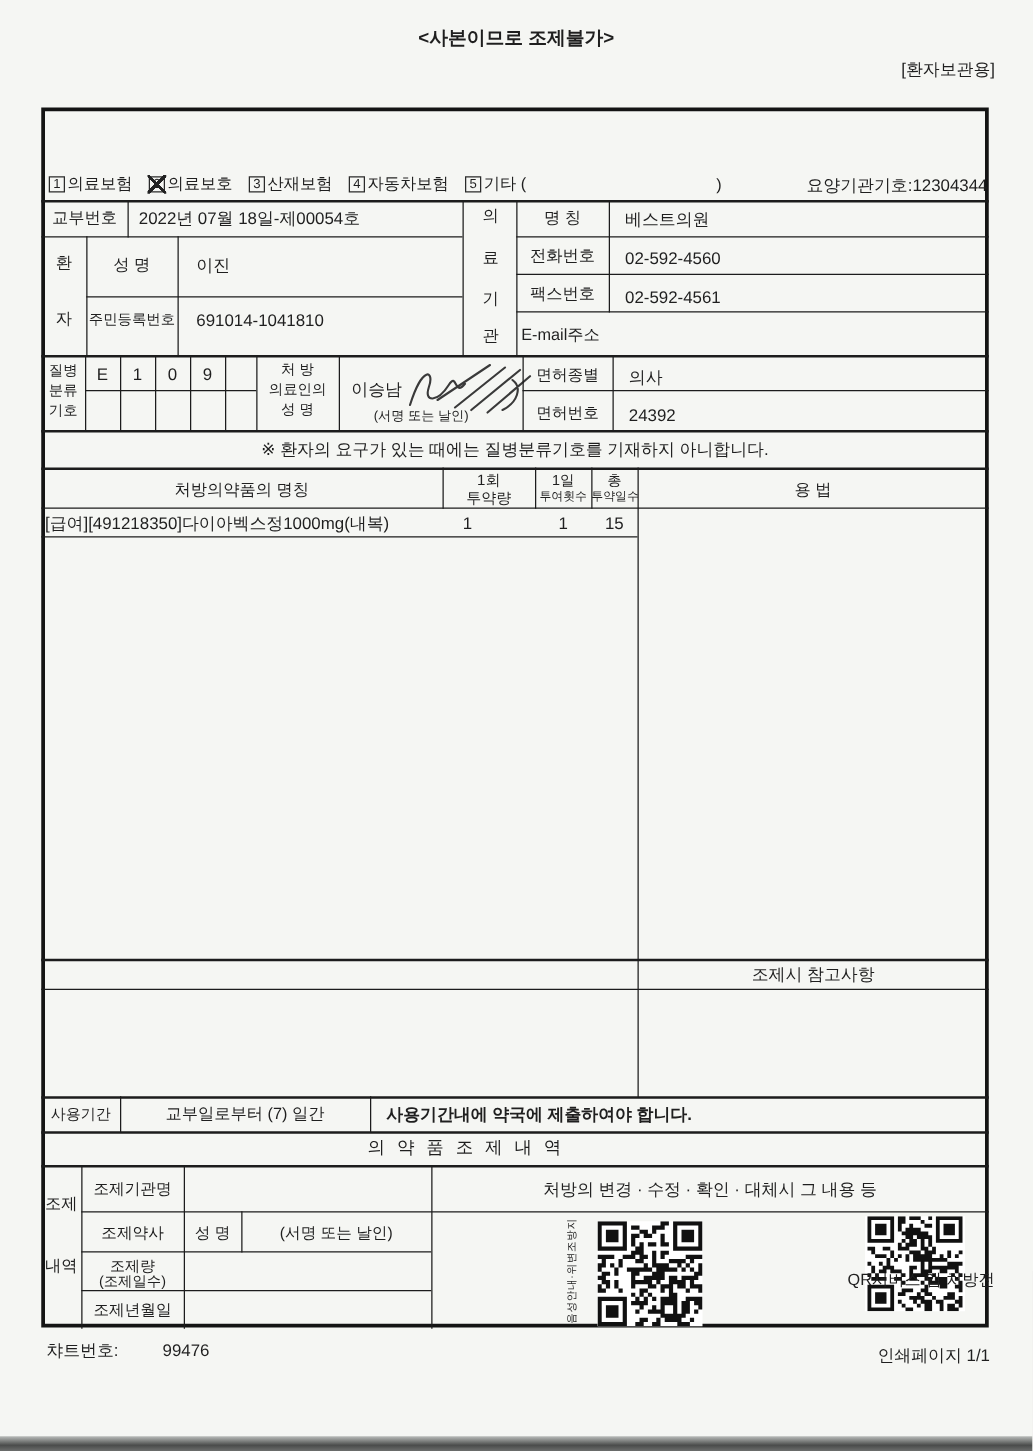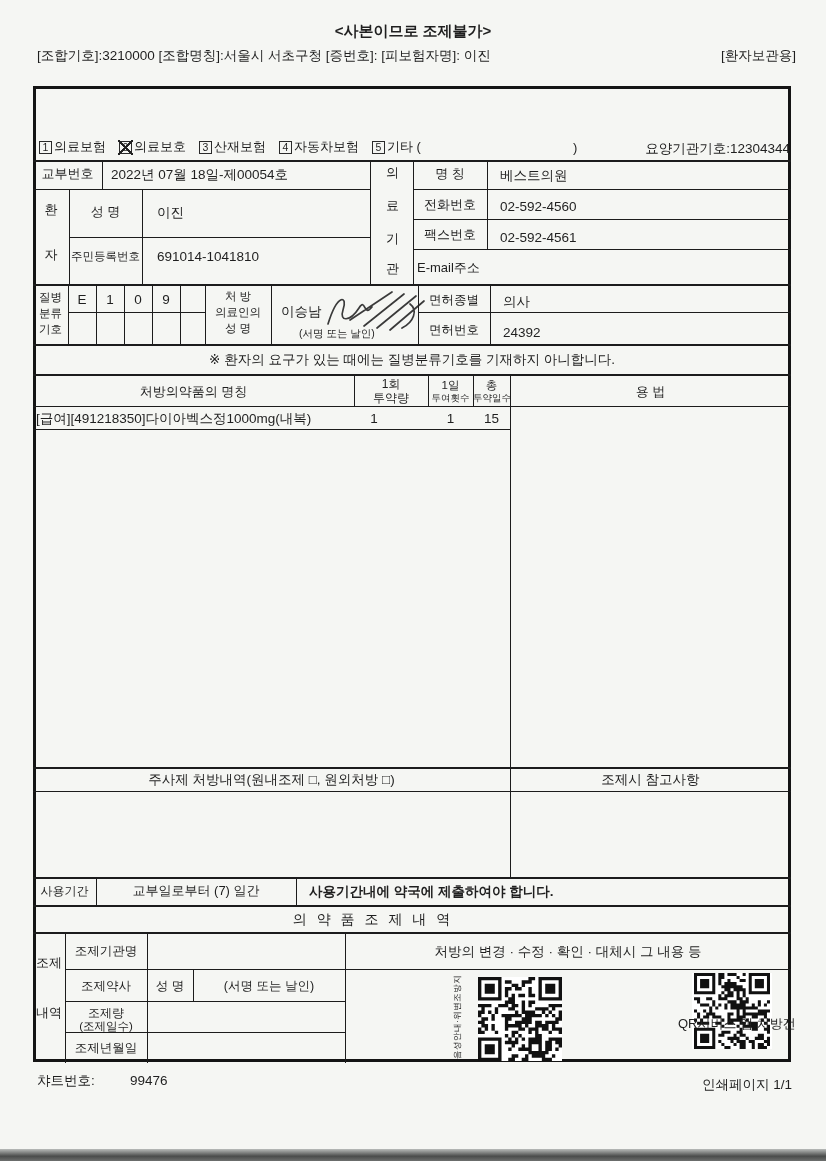--- a/index.html
+++ b/index.html
@@ -37,21 +37,20 @@
     background:linear-gradient(#b9bcba,#4a4c4b 60%,#6d6f6e);
   }
   .sig{position:absolute;}
 </style>
 </head>
 <body>
 
 <div class="sheet">
 
   <div class="t c" style="left:0;top:22px;width:826px;font-size:15px;font-weight:700;">&lt;사본이므로 조제불가&gt;</div>
-  <div class="t" style="left:37px;top:48px;font-size:13.5px;">[조합기호]:3210000 [조합명칭]:서울시 서초구청 [증번호]: [피보험자명]: 이진</div>
   <div class="t" style="right:30px;top:48px;font-size:13.5px;">[환자보관용]</div>
 
   <div class="box" style="left:33px;top:86px;width:758px;height:976px;"></div>
 
 
   <div class="ins-row" style="left:39px;top:138px;">
     <span class="ins-item">
         <span class="ins-box">1</span>
         <span>의료보험</span>
       </span>
@@ -132,28 +131,27 @@
   <div class="t c" style="left:473px;top:379px;width:37px;font-size:11.5px;">총</div>
   <div class="t c" style="left:473px;top:393px;width:37px;font-size:9.5px;">투약일수</div>
   <div class="t c" style="left:510px;top:385px;width:281px;">용    법</div>
 
   <div class="t" style="left:36px;top:411px;font-size:13.5px;">[급여][491218350]다이아벡스정1000mg(내복)</div>
   <div class="t c" style="left:354px;top:411px;width:40px;font-size:13.5px;">1</div>
   <div class="t c" style="left:428px;top:411px;width:45px;font-size:13.5px;">1</div>
   <div class="t c" style="left:473px;top:411px;width:37px;font-size:13.5px;">15</div>
   <div class="t" style="left:520px;top:411px;font-size:13.5px;"></div>
 
-  <div class="t c" style="left:33px;top:772px;width:477px;font-size:13.5px;">주사제 처방내역(원내조제 □, 원외처방 □)</div>
   <div class="t c" style="left:510px;top:772px;width:281px;font-size:13.5px;">조제시 참고사항</div>
 
   <div class="t c" style="left:33px;top:885px;width:63px;font-size:12px;">사용기간</div>
   <div class="t c" style="left:96px;top:884px;width:200px;font-size:13px;">교부일로부터 (7) 일간</div>
   <div class="t" style="left:309px;top:884px;font-size:13.5px;font-weight:bold;">사용기간내에 약국에 제출하여야 합니다.</div>
 
-  <div class="t c" style="left:33px;top:911px;width:680px;font-size:14px;font-weight:500;letter-spacing:3px;">의 약 품 조 제 내 역</div>
+  <div class="t c" style="left:33px;top:911px;width:680px;font-size:14px;font-weight:500;letter-spacing:3px;font-family:Liberation Serif, serif;">의 약 품 조 제 내 역</div>
 
   <div class="t c" style="left:33px;top:956px;width:32px;">조제</div>
   <div class="t c" style="left:33px;top:1006px;width:32px;">내역</div>
   <div class="t c" style="left:65px;top:944px;width:82px;font-size:12.5px;">조제기관명</div>
   <div class="t c" style="left:65px;top:979px;width:82px;font-size:12.5px;">조제약사</div>
   <div class="t c" style="left:147px;top:979px;width:46px;font-size:12.5px;">성  명</div>
   <div class="t c" style="left:193px;top:979px;width:152px;font-size:12.5px;">(서명 또는 날인)</div>
   <div class="t c" style="left:65px;top:1007px;width:82px;font-size:12px;">조제량</div>
   <div class="t c" style="left:65px;top:1020px;width:82px;font-size:11.5px;">(조제일수)</div>
   <div class="t c" style="left:65px;top:1041px;width:82px;font-size:12.5px;">조제년월일</div>

